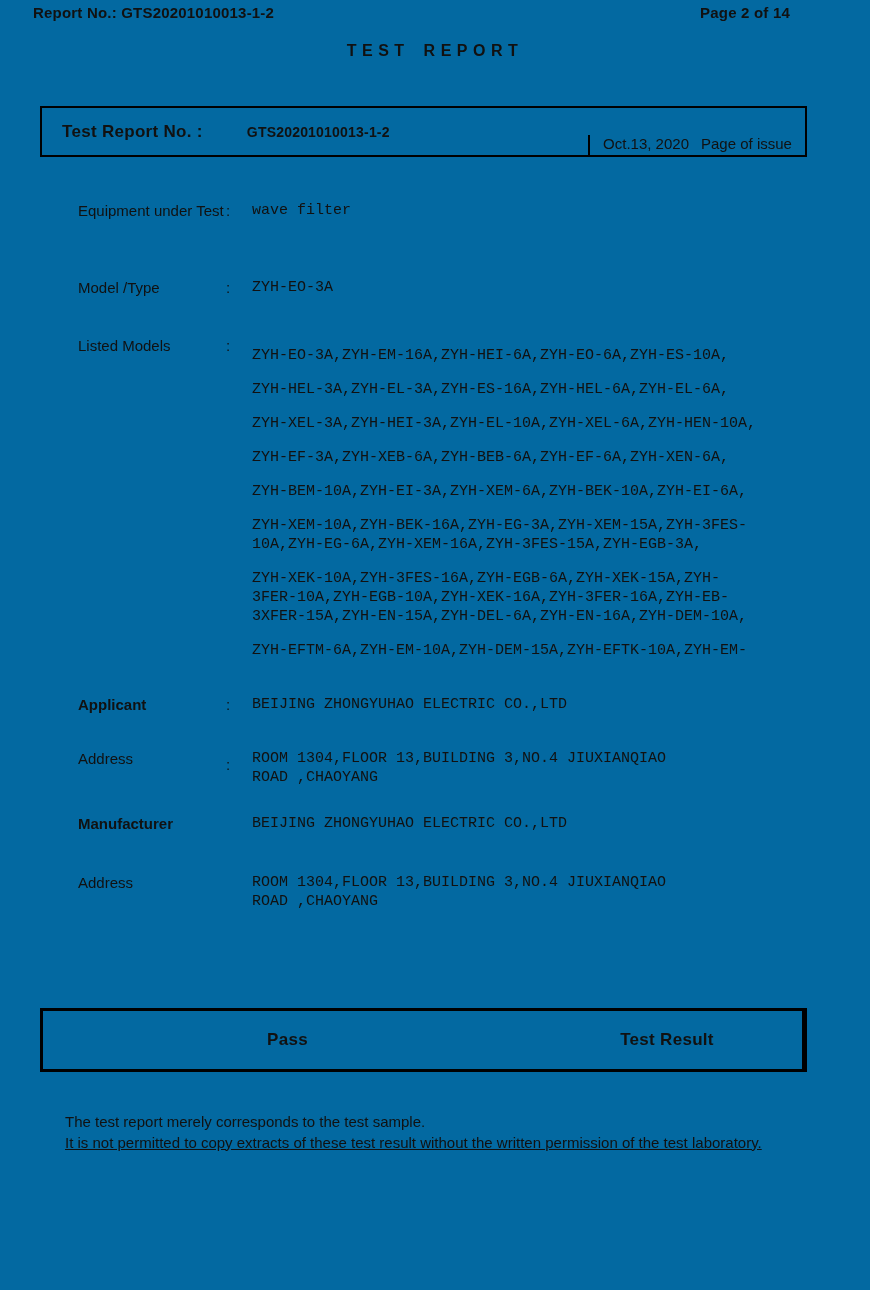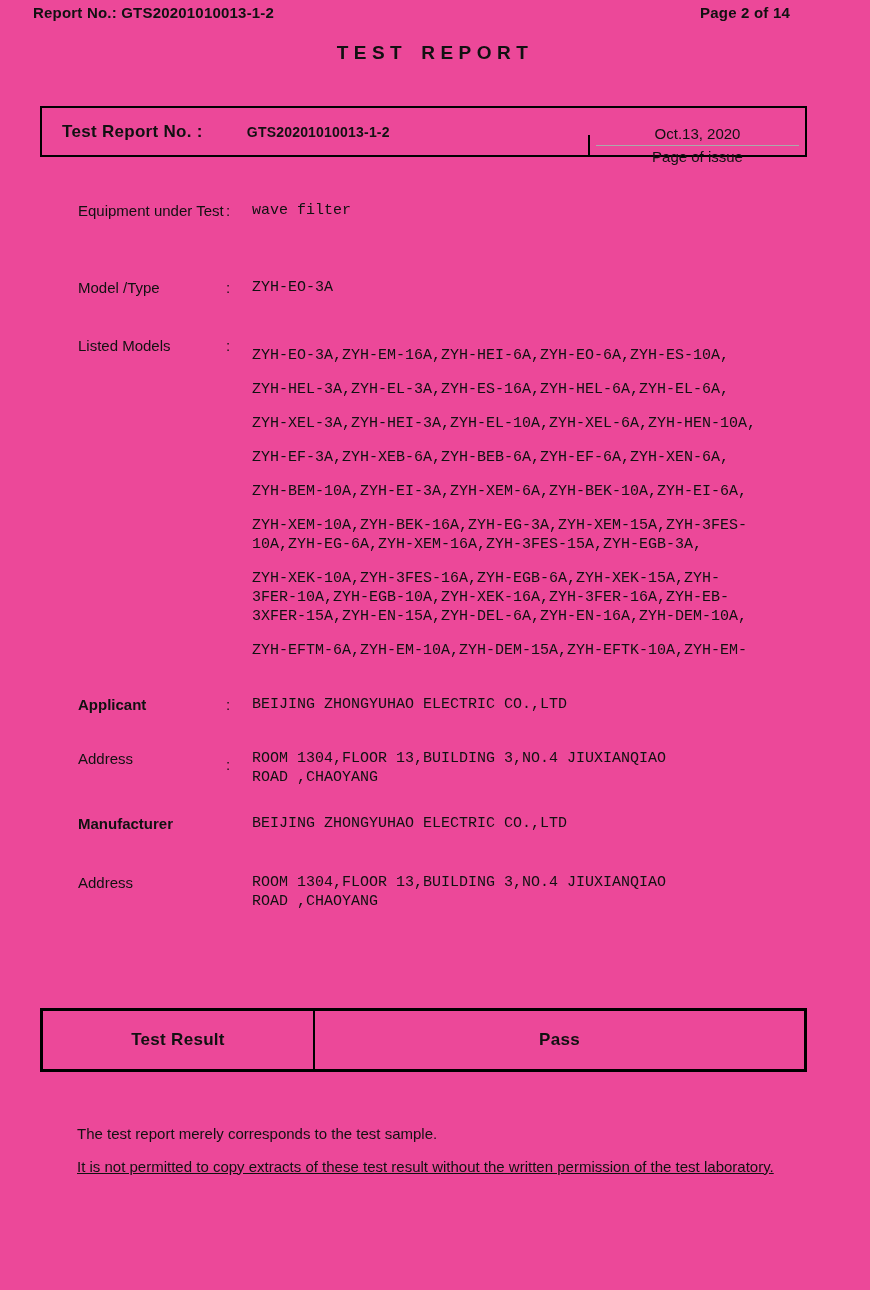--- a/index.html
+++ b/index.html
@@ -4,21 +4,21 @@
 <style>
   html, body {
     margin: 0;
     padding: 0;
     background: #ffffff;
   }
   .page {
     position: relative;
     width: 870px;
     height: 1290px;
-    background: #ec4899;
+    background: #0369a1;
     font-family: "Liberation Sans", "DejaVu Sans", sans-serif;
     color: #111111;
     overflow: hidden;
   }
   
   .running-header {
     position: absolute;
     top: 4px;
     left: 33px;
     right: 80px;
@@ -28,21 +28,21 @@
     font-weight: bold;
     letter-spacing: 0.2px;
   }
   
   .doc-title {
     position: absolute;
     top: 42px;
     left: 0;
     width: 100%;
     text-align: center;
-    font-size: 19px;
+    font-size: 16px;
     font-weight: bold;
     letter-spacing: 5.5px;
   }
   .doc-title .w1 { margin-right: 14px; }
   
   .report-table {
     position: absolute;
     left: 40px;
     top: 106px;
     width: 763px;
@@ -65,21 +65,21 @@
   .report-table .cell-left .rt-number {
     font-size: 14px;
     font-weight: bold;
     margin-left: 44px;
     letter-spacing: 0.2px;
   }
   .report-table .cell-right {
     flex: 1;
     border-left: 2px solid #000000;
     display: flex;
-    flex-direction: column;
+    flex-direction: row;
     justify-content: center;
     text-align: center;
     font-size: 15px;
     margin-top: 27px;
   }
   .report-table .date-divider {
     border: none;
     border-top: 1px solid #ababab;
     margin: 3px 6px 2px 6px;
   }
@@ -135,21 +135,21 @@
   .result-table .rcell-right { flex: 1; }
   
   .footer-note {
     position: absolute;
     left: 65px;
     top: 1112px;
     width: 765px;
     font-size: 15px;
     line-height: 20.5px;
   }
-  .footer-note p { margin: 12px; }
+  .footer-note p { margin: 0; }
   .footer-note .justified { text-align: justify; text-decoration: underline; }
 </style>
 </head>
 <body>
 
 <div class="page">
 
   <div class="running-header">
     <span>Report No.: GTS20201010013-1-2</span>
     <span>Page 2 of 14</span>
@@ -247,25 +247,25 @@
 
   <div class="field-row row-address2">
     <div class="field-label">Address</div>
     <div class="field-value">
       <div>ROOM 1304,FLOOR 13,BUILDING 3,NO.4 JIUXIANQIAO</div>
       <div>ROAD ,CHAOYANG</div>
     </div>
   </div>
 
   <div class="result-table">
+    <div class="rcell rcell-right">
+      <span>Pass</span>
+    </div>
     <div class="rcell rcell-left">
       <span>Test Result</span>
-    </div>
-    <div class="rcell rcell-right">
-      <span>Pass</span>
     </div>
   </div>
 
   <div class="footer-note">
     <p>The test report merely corresponds to the test sample.</p>
     <p class="justified">It is not permitted to copy extracts of these test result without the written permission of the test laboratory.</p>
   </div>
 
 </div>
 

